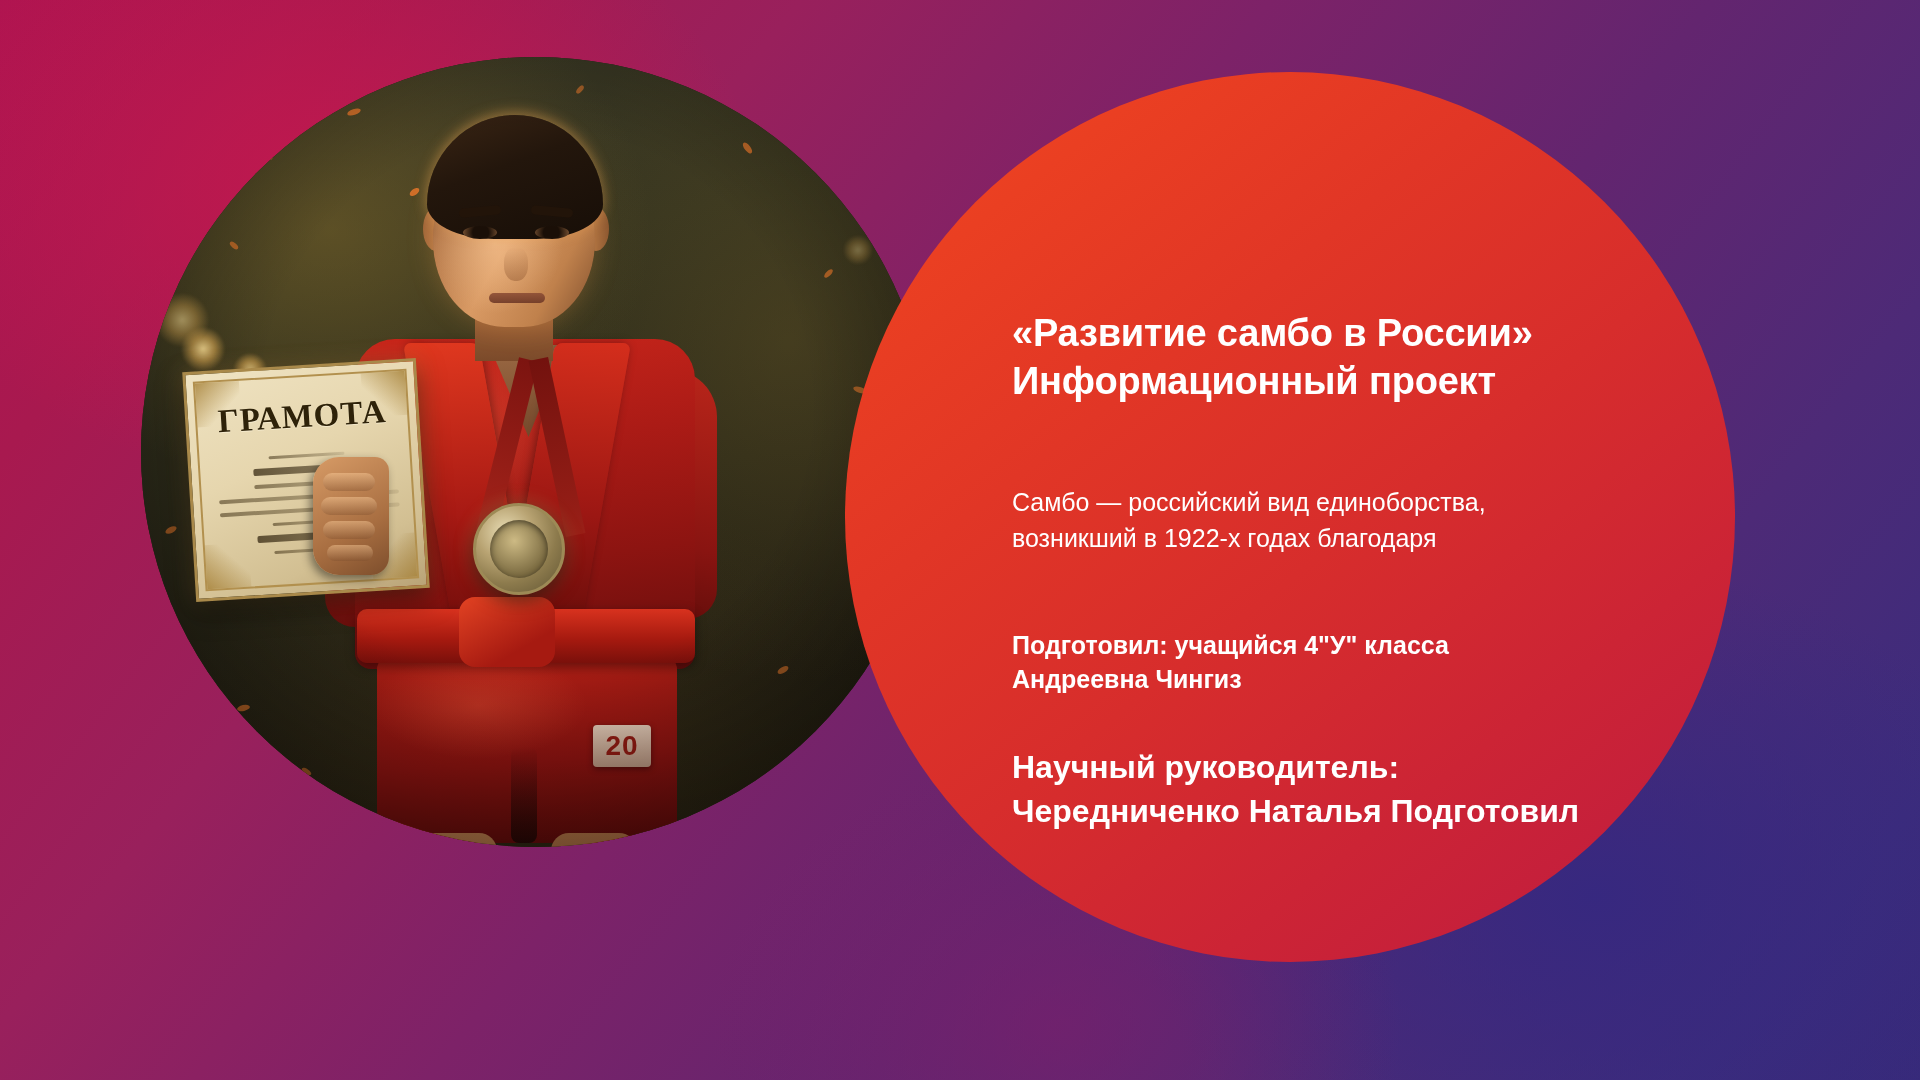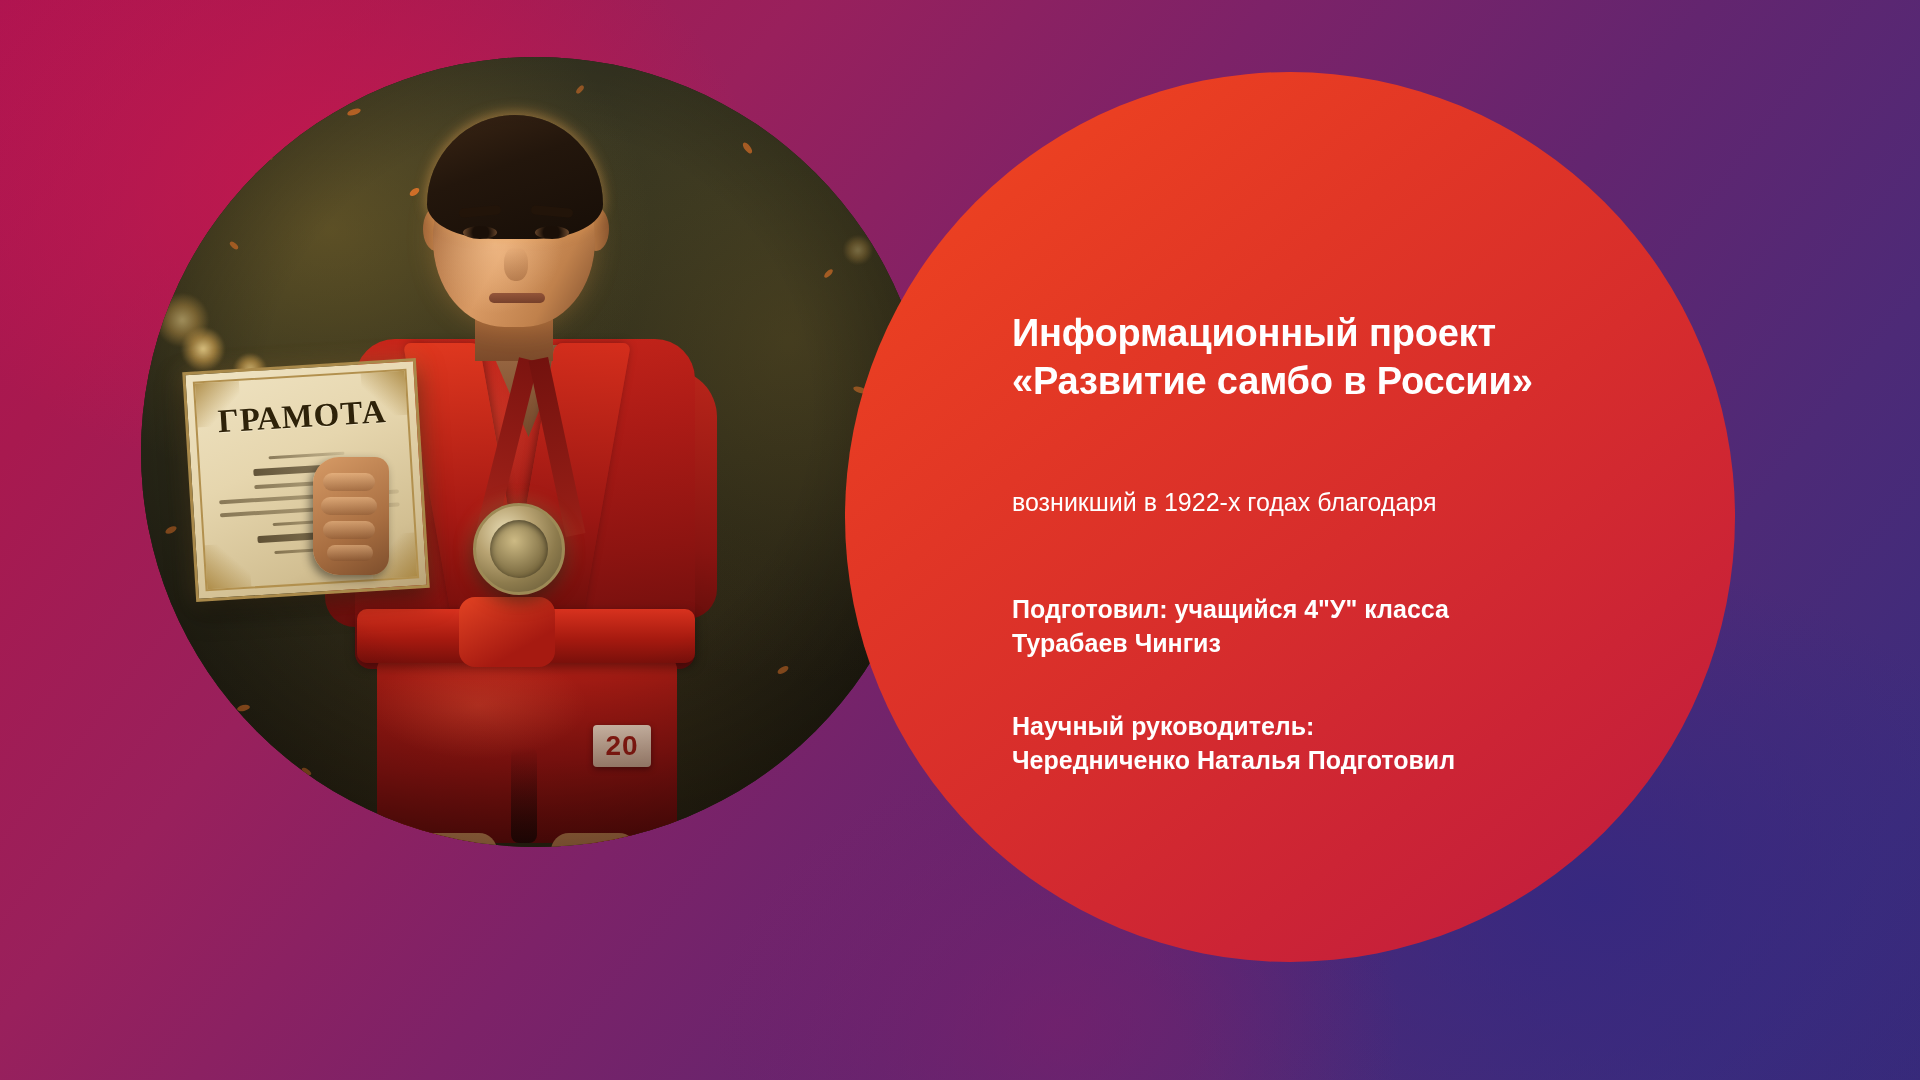--- a/index.html
+++ b/index.html
@@ -378,21 +378,21 @@
     margin: 0;
     padding-top: 72px;
     font-size: 25px;
     font-weight: bold;
     line-height: 1.38;
   }
   .credit .cline { display: block; }
   .supervisor {
     margin: 0;
     padding-top: 48px;
-    font-size: 25px;
+    font-size: 32px;
     font-weight: bold;
     line-height: 1.38;
   }
   .supervisor .sline { display: block; }
 </style>
 </head>
 <body>
 
 <div id="slide">
 
@@ -490,31 +490,32 @@
 
       <div class="ph-vignette"></div>
     </div>
   </div>
 
   <div class="red-circle"></div>
 
   <div class="content">
 
     <h1 class="title">
+      <span class="tline">«Развитие самбо в России»</span>
       <span class="tline">Информационный проект</span>
-      <span class="tline">«Развитие самбо в России»</span>
     </h1>
 
     <p class="lede">
+      <span class="pline">Самбо — российский вид единоборства,</span>
       <span class="pline">возникший в 1922-х годах благодаря</span>
     </p>
 
     <p class="credit">
       <span class="cline">Подготовил: учащийся 4"У" класса</span>
-      <span class="cline">Турабаев Чингиз</span>
+      <span class="cline">Андреевна Чингиз</span>
     </p>
 
     <p class="supervisor">
       <span class="sline">Научный руководитель:</span>
       <span class="sline">Чередниченко Наталья Подготовил</span>
     </p>
 
   </div>
 
 </div>

